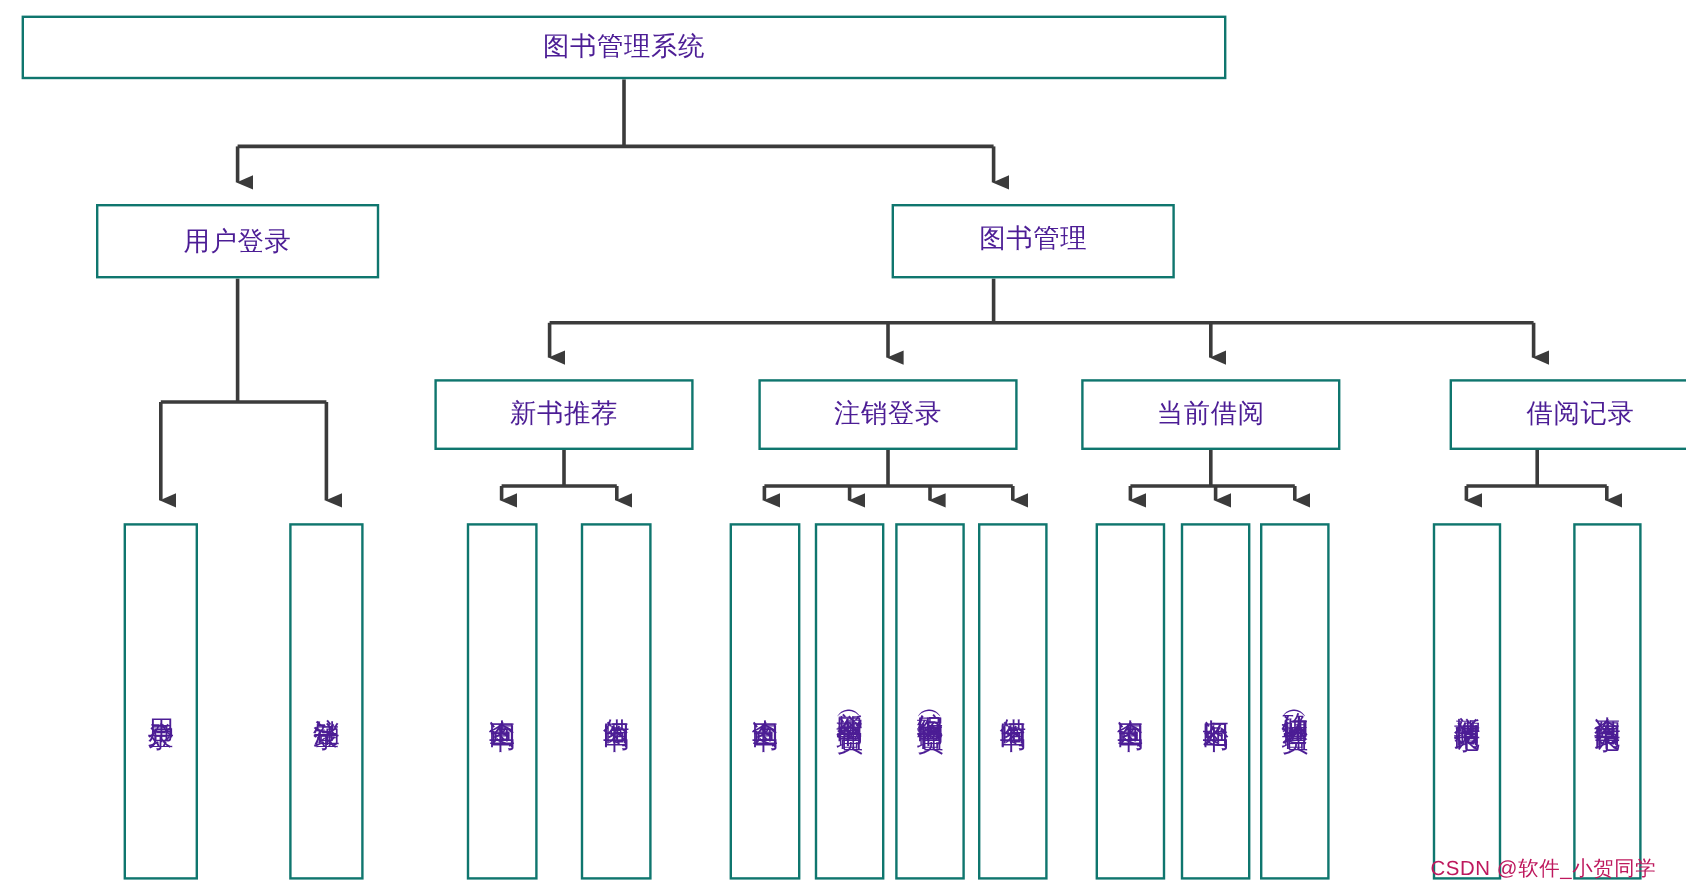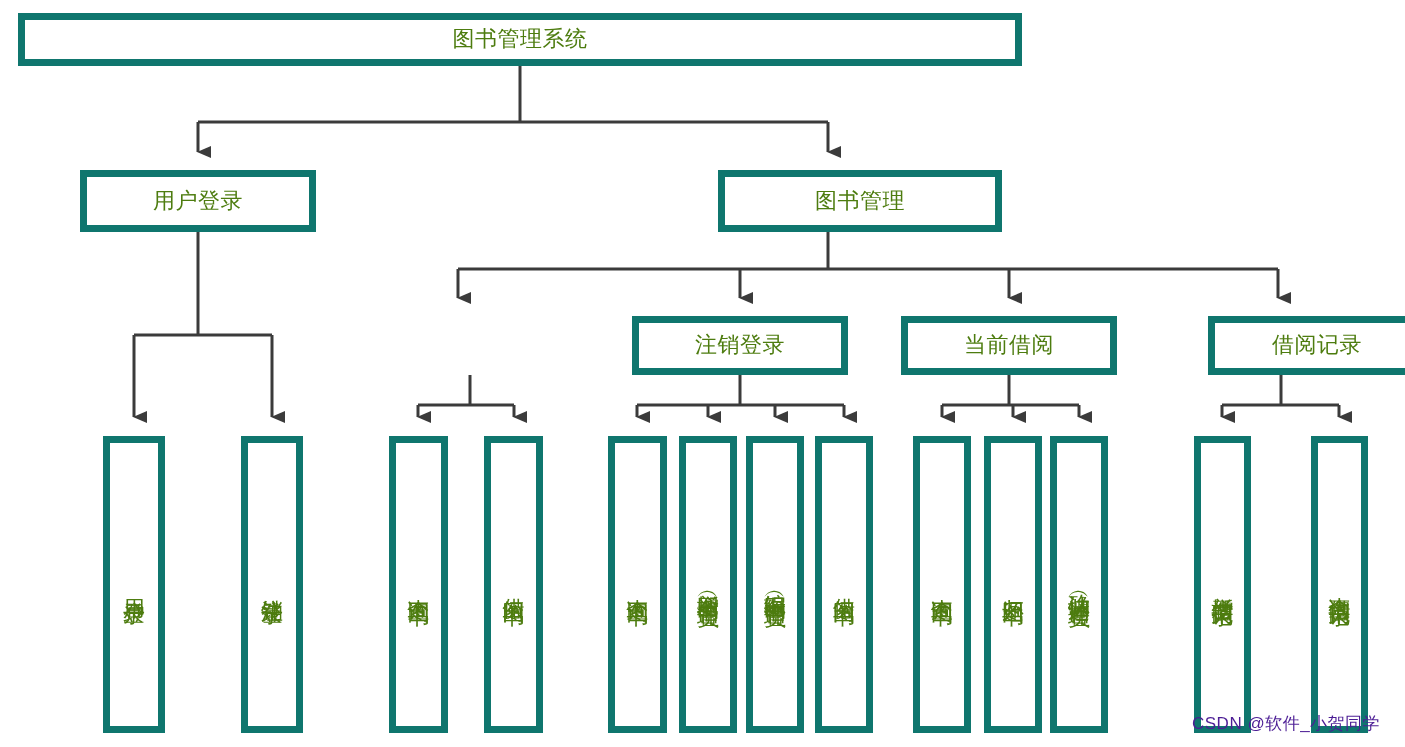--- a/index.html
+++ b/index.html
@@ -21,26 +21,26 @@
     position: absolute;
     left: 0;
     top: 0;
     width: 1405px;
     height: 747px;
     pointer-events: none;
   }
   .node {
     position: absolute;
     box-sizing: border-box;
-    border: 7px solid #0f766e;
+    border: 2px solid #0f766e;
     background: #ffffff;
     display: flex;
     align-items: center;
     justify-content: center;
-    color: #4d7c0f;
+    color: #4c1d95;
     z-index: 2;
   }
   .node .lbl {
     display: block;
     text-align: center;
     line-height: 1.22;
     white-space: nowrap;
   }
   .node.horiz .lbl {
     font-size: 22px;
@@ -59,21 +59,21 @@
     font-size: 22px;
     line-height: 1.1;
     letter-spacing: 2px;
     white-space: nowrap;
   }
   .watermark {
     position: absolute;
     left: 1192px;
     top: 712px;
     font-size: 17px;
-    color: #4c1d95;
+    color: #be185d;
     letter-spacing: 0.5px;
     white-space: nowrap;
     z-index: 5;
     font-family: "Liberation Sans", "DejaVu Sans", sans-serif;
   }
 </style>
 </head>
 <body>
 
 <div id="canvas">
@@ -128,24 +128,27 @@
     </g>
   </svg>
 
   <div class="node root horiz" style="left:18px; top:13px; width:1004px; height:53px;">
     <span class="lbl">图书管理系统</span>
   </div>
 
   <div class="node horiz" style="left:80px; top:170px; width:236px; height:62px;">
     <span class="lbl">用户登录</span>
   </div>
-  <div class="node horiz" style="left:718px; top:170px; width:284px; height:62px;">
+  <div class="node horiz" style="left:743px; top:170px; width:236px; height:62px;font-family:Liberation Mono, monospace;">
     <span class="lbl">图书管理</span>
   </div>
 
+  <div class="node horiz" style="left:362px; top:316px; width:216px; height:59px;">
+    <span class="lbl">新书推荐</span>
+  </div>
   <div class="node horiz" style="left:632px; top:316px; width:216px; height:59px;">
     <span class="lbl">注销登录</span>
   </div>
   <div class="node horiz" style="left:901px; top:316px; width:216px; height:59px;">
     <span class="lbl">当前借阅</span>
   </div>
   <div class="node horiz" style="left:1172px; top:316px; width:218px; height:59px;margin-left:36px;">
     <span class="lbl">借阅记录</span>
   </div>
 

